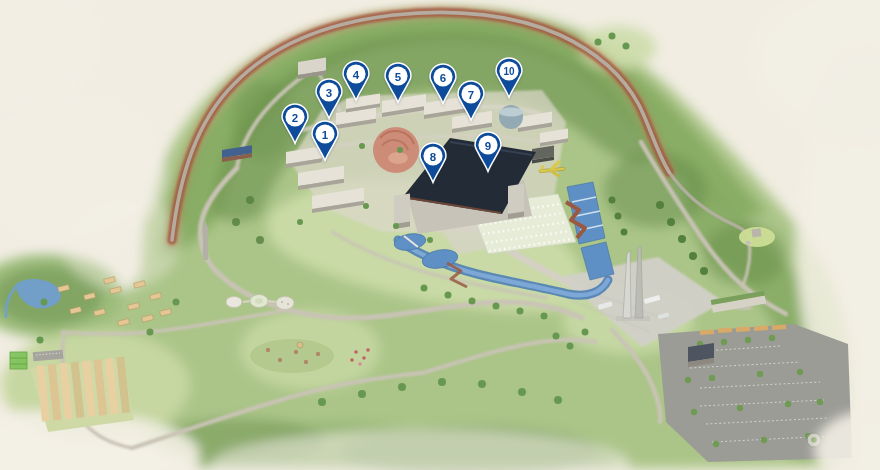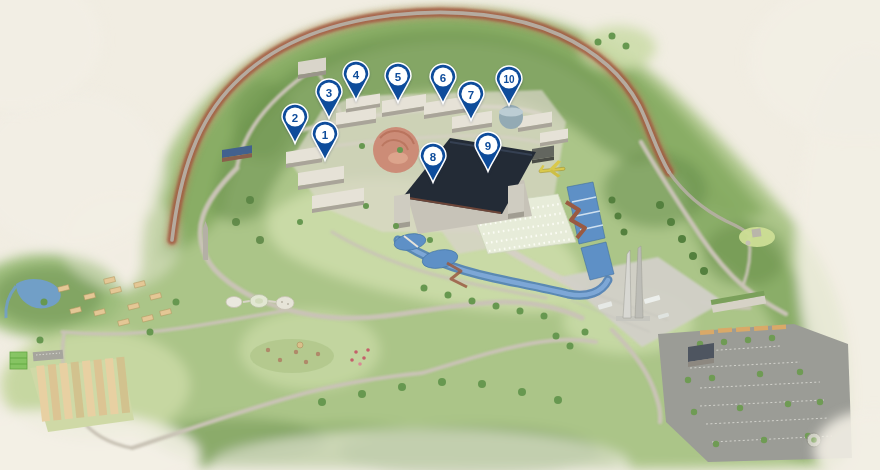--- a/index.html
+++ b/index.html
@@ -400,21 +400,21 @@
         <text x="17" y="15.5" text-anchor="middle" dominant-baseline="central" font-size="11.5">5</text>
       </svg>
     </div>
       <div class="pin" style="left: 426px; top: 62px;">
       <svg viewBox="0 0 34 44">
         <path d="M17,41.5 C13.9,33.6 9.3,27.8 6.7,21.9 C5.6,19.8 4,17.8 4,15 C4,7.8 9.8,2 17,2 C24.2,2 30,7.8 30,15 C30,17.8 28.4,19.8 27.3,21.9 C24.7,27.8 20.1,33.6 17,41.5 Z" fill="var(--c-pin,#0e4c9b)" stroke="var(--c-pin-ring,#ffffff)" stroke-width="1.5"></path>
         <circle cx="17" cy="15" r="9.6" fill="var(--c-pin-ring,#ffffff)"></circle>
         <text x="17" y="15.5" text-anchor="middle" dominant-baseline="central" font-size="11.5">6</text>
       </svg>
     </div>
-      <div class="pin" style="left: 492px; top: 64px;">
+      <div class="pin" style="left: 492px; top: 56px;">
       <svg viewBox="0 0 34 44">
         <path d="M17,41.5 C13.9,33.6 9.3,27.8 6.7,21.9 C5.6,19.8 4,17.8 4,15 C4,7.8 9.8,2 17,2 C24.2,2 30,7.8 30,15 C30,17.8 28.4,19.8 27.3,21.9 C24.7,27.8 20.1,33.6 17,41.5 Z" fill="var(--c-pin,#0e4c9b)" stroke="var(--c-pin-ring,#ffffff)" stroke-width="1.5"></path>
         <circle cx="17" cy="15" r="9.6" fill="var(--c-pin-ring,#ffffff)"></circle>
         <text x="17" y="15.5" text-anchor="middle" dominant-baseline="central" font-size="10">10</text>
       </svg>
     </div>
       <div class="pin" style="left: 312px; top: 77px;">
       <svg viewBox="0 0 34 44">
         <path d="M17,41.5 C13.9,33.6 9.3,27.8 6.7,21.9 C5.6,19.8 4,17.8 4,15 C4,7.8 9.8,2 17,2 C24.2,2 30,7.8 30,15 C30,17.8 28.4,19.8 27.3,21.9 C24.7,27.8 20.1,33.6 17,41.5 Z" fill="var(--c-pin,#0e4c9b)" stroke="var(--c-pin-ring,#ffffff)" stroke-width="1.5"></path>
         <circle cx="17" cy="15" r="9.6" fill="var(--c-pin-ring,#ffffff)"></circle>

